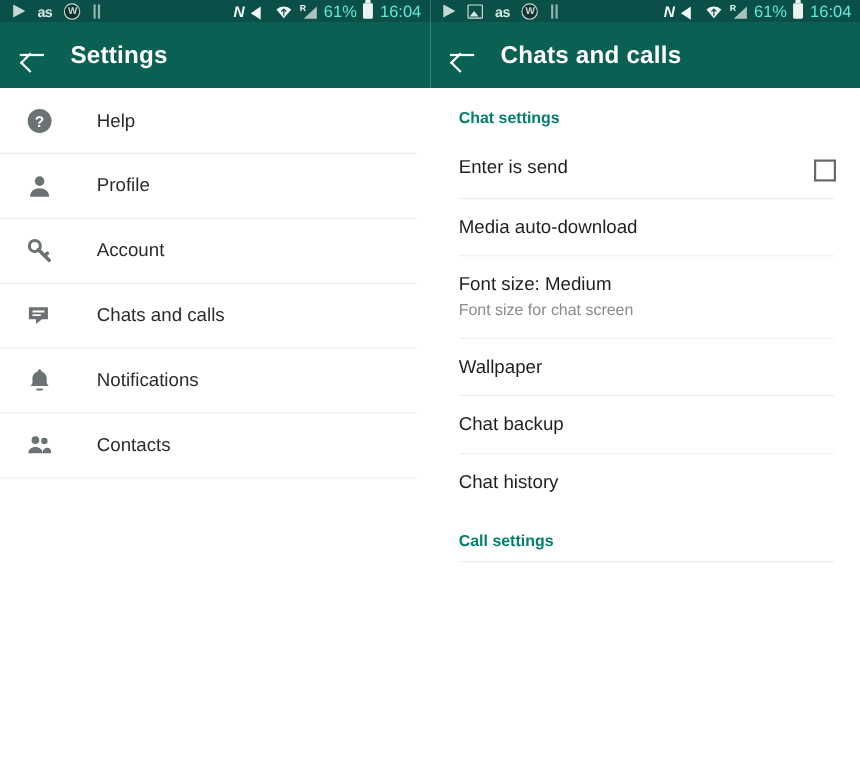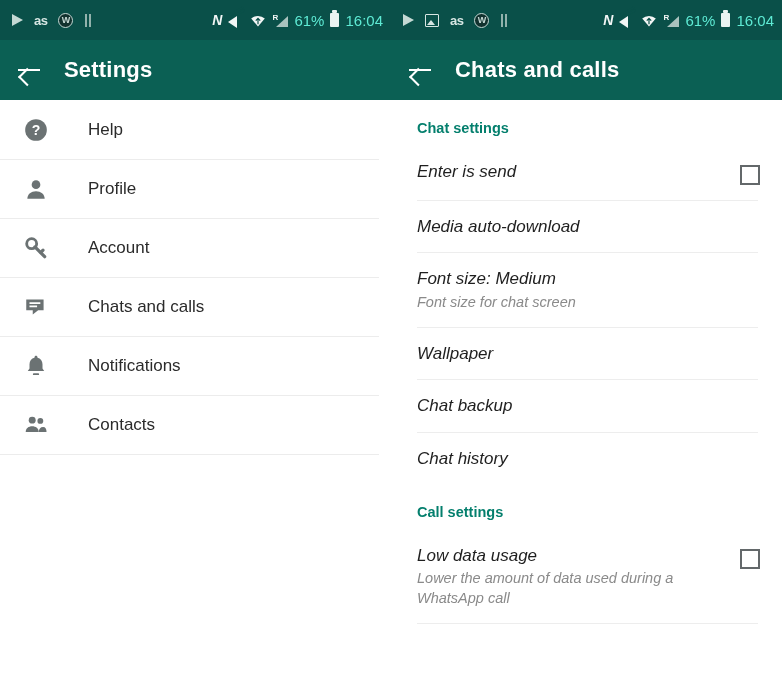--- a/index.html
+++ b/index.html
@@ -21,21 +21,21 @@
   .phone {
     width: 391px;
     height: 693px;
     background: #ffffff;
     position: relative;
     overflow: hidden;
   }
 
   
   .statusbar {
-    height: 40px;
+    height: 20px;
     background: #0a5049;
     color: #ffffff;
     display: flex;
     align-items: center;
     padding: 0 8px 0 12px;
     box-sizing: border-box;
     font-size: 14px;
   }
   .sb-left {
     display: flex;
@@ -255,21 +255,20 @@
     font-weight: bold;
     padding: 20px 16px 10px 26px;
   }
   .pref-row {
     display: flex;
     align-items: flex-start;
     padding: 15px 22px 15px 26px;
     box-sizing: border-box;
     position: relative;
     min-height: 44px;
-    font-style: italic;
   }
   .pref-row .texts { flex: 1 1 auto; padding-right: 14px; }
   .pref-title {
     font-size: 17px;
     color: #1f1f1f;
     line-height: 1.25;
   }
   .pref-sub {
     font-size: 14.5px;
     color: #8a8a8a;
@@ -488,26 +487,19 @@
       <div class="pref-div"></div>
 
       <div class="pref-row">
         <div class="texts">
           <div class="pref-title">Chat history</div>
         </div>
       </div>
 
       <div class="pref-section-title">Call settings</div>
 
-      <div class="pref-row">
-        <div class="texts">
-          <div class="pref-title">Low data usage</div>
-          <div class="pref-sub">Lower the amount of data used during a WhatsApp call</div>
-        </div>
-        <span class="checkbox"></span>
-      </div>
       <div class="pref-div"></div>
       <div class="pad-bottom"></div>
 
     </div>
   </div>
 
 </div>
 
 </body></html>

